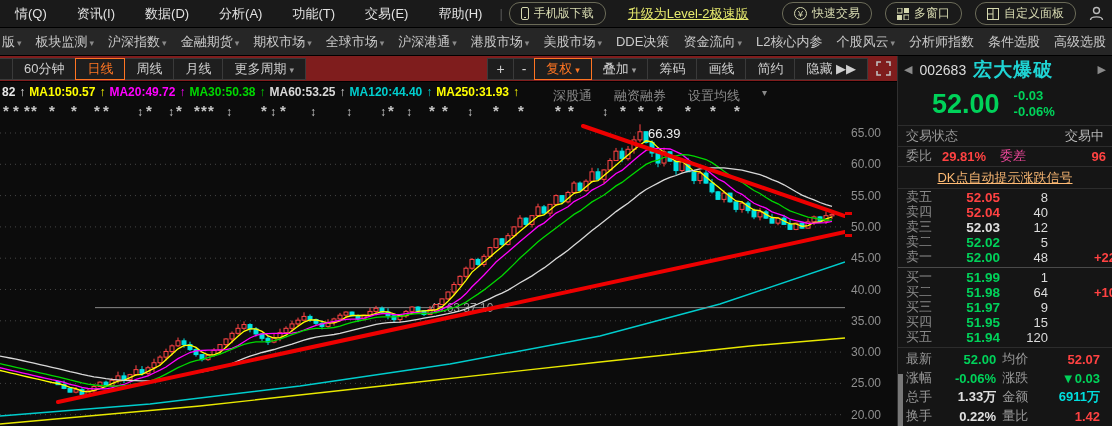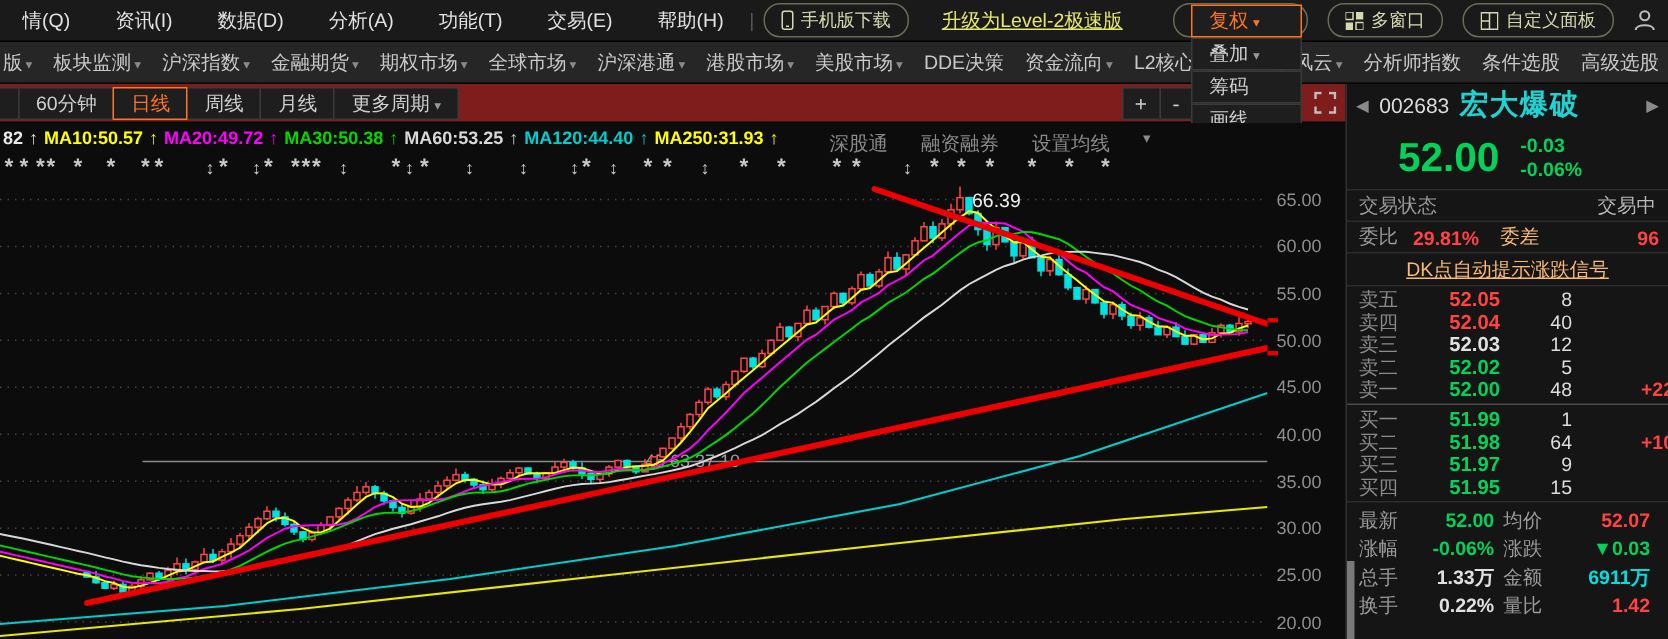--- a/index.html
+++ b/index.html
@@ -56,21 +56,21 @@
   .p-arrow { color:#8a8a8a; font-size:11px; cursor:default; }
   .p-code { color:#dcdcdc; font-size:14px; }
   .p-name { color:#1fd3d3; font-size:19px; font-weight:bold; letter-spacing:1px; flex:1; }
   .p-price-row { height:42px; display:flex; align-items:center; padding:0 10px 0 34px; gap:14px; }
   .p-price { font-size:27px; font-weight:bold; color:#00d25a; }
   .p-chg { font-size:13px; font-weight:bold; color:#00d25a; line-height:16px; text-align:left; }
   .p-row { height:21px; display:flex; align-items:center; padding:0 8px; border-top:1px solid #2c2c2c; }
   .p-lab { color:#9a9a9a; }
   .p-val-dim { color:#b8b8b8; margin-left:auto; white-space:nowrap; }
   .wb-val { color:#ff4242; font-weight:bold; margin-left:10px; }
-  .wb-lab2 { color:#fdba74; margin-left:14px; }
+  .wb-lab2 { color:#ec4899; margin-left:14px; }
   .wb-val2 { color:#ff4242; font-weight:bold; margin-left:auto; margin-right:-2px; }
   .dk-row { height:22px; display:flex; align-items:center; justify-content:center; border-top:1px solid #2c2c2c; }
   .dk-link { color:#fdba74; text-decoration:underline; font-size:13px; cursor:pointer; white-space:nowrap; }
   .book { border-top:1px solid #2c2c2c; padding-top:1px; }
   .ord-row { height:15px; display:flex; align-items:center; padding:0 0 0 8px; position:relative; }
   .ord-lab { color:#8a8a8a; width:32px; font-size:13px; }
   .ord-price { width:62px; text-align:right; font-weight:bold; font-size:13.5px; }
   .ord-vol { width:48px; text-align:right; color:#dcdcdc; font-size:13px; }
   .ord-extra { position:absolute; right:-4px; color:#ff4242; font-size:13px; font-weight:bold; }
   .book-sep { height:0; border-top:1px solid #4a4a4a; margin:2px 0; }
@@ -165,21 +165,21 @@
         <div style="display:flex;">
             <div class="seg">60分钟</div>
             <div class="seg active">日线</div>
             <div class="seg">周线</div>
             <div class="seg">月线</div>
             <div class="seg">更多周期<span class="caret">▾</span></div>
           </div>
         <div class="pb-right">
           <div class="seg narrow">+</div>
           <div class="seg narrow">-</div>
-          <div style="display:flex;flex-direction:column;">
+          <div style="display:flex;">
               <div class="seg active">复权<span class="caret">▾</span></div>
               <div class="seg">叠加<span class="caret">▾</span></div>
               <div class="seg">筹码</div>
               <div class="seg">画线</div>
               <div class="seg">简约</div>
               <div class="seg">隐藏 ▶▶</div>
             </div>
           <span class="expand-ico"><svg width="15" height="15" viewBox="0 0 15 15" stroke="#bfbfbf" stroke-width="1.6" fill="none">
                 <path d="M1 5 L1 1 L5 1"></path>
                 <path d="M10 1 L14 1 L14 5"></path>
@@ -607,20 +607,25 @@
             <div class="ord-row">
               <span class="ord-lab">买三</span>
               <span class="ord-price c-green">51.97</span>
               <span class="ord-vol">9</span>
             </div>
             <div class="ord-row">
               <span class="ord-lab">买四</span>
               <span class="ord-price c-green">51.95</span>
               <span class="ord-vol">15</span>
             </div>
+            <div class="ord-row">
+              <span class="ord-lab">买五</span>
+              <span class="ord-price c-green">51.94</span>
+              <span class="ord-vol">120</span>
+            </div>
           </div>
       </div>
       <div class="stats">
           <div class="stat">
             <span class="lab">最新</span>
             <span class="val c-green">52.00</span>
           </div>
           <div class="stat">
             <span class="lab">均价</span>
             <span class="val c-red">52.07</span>

